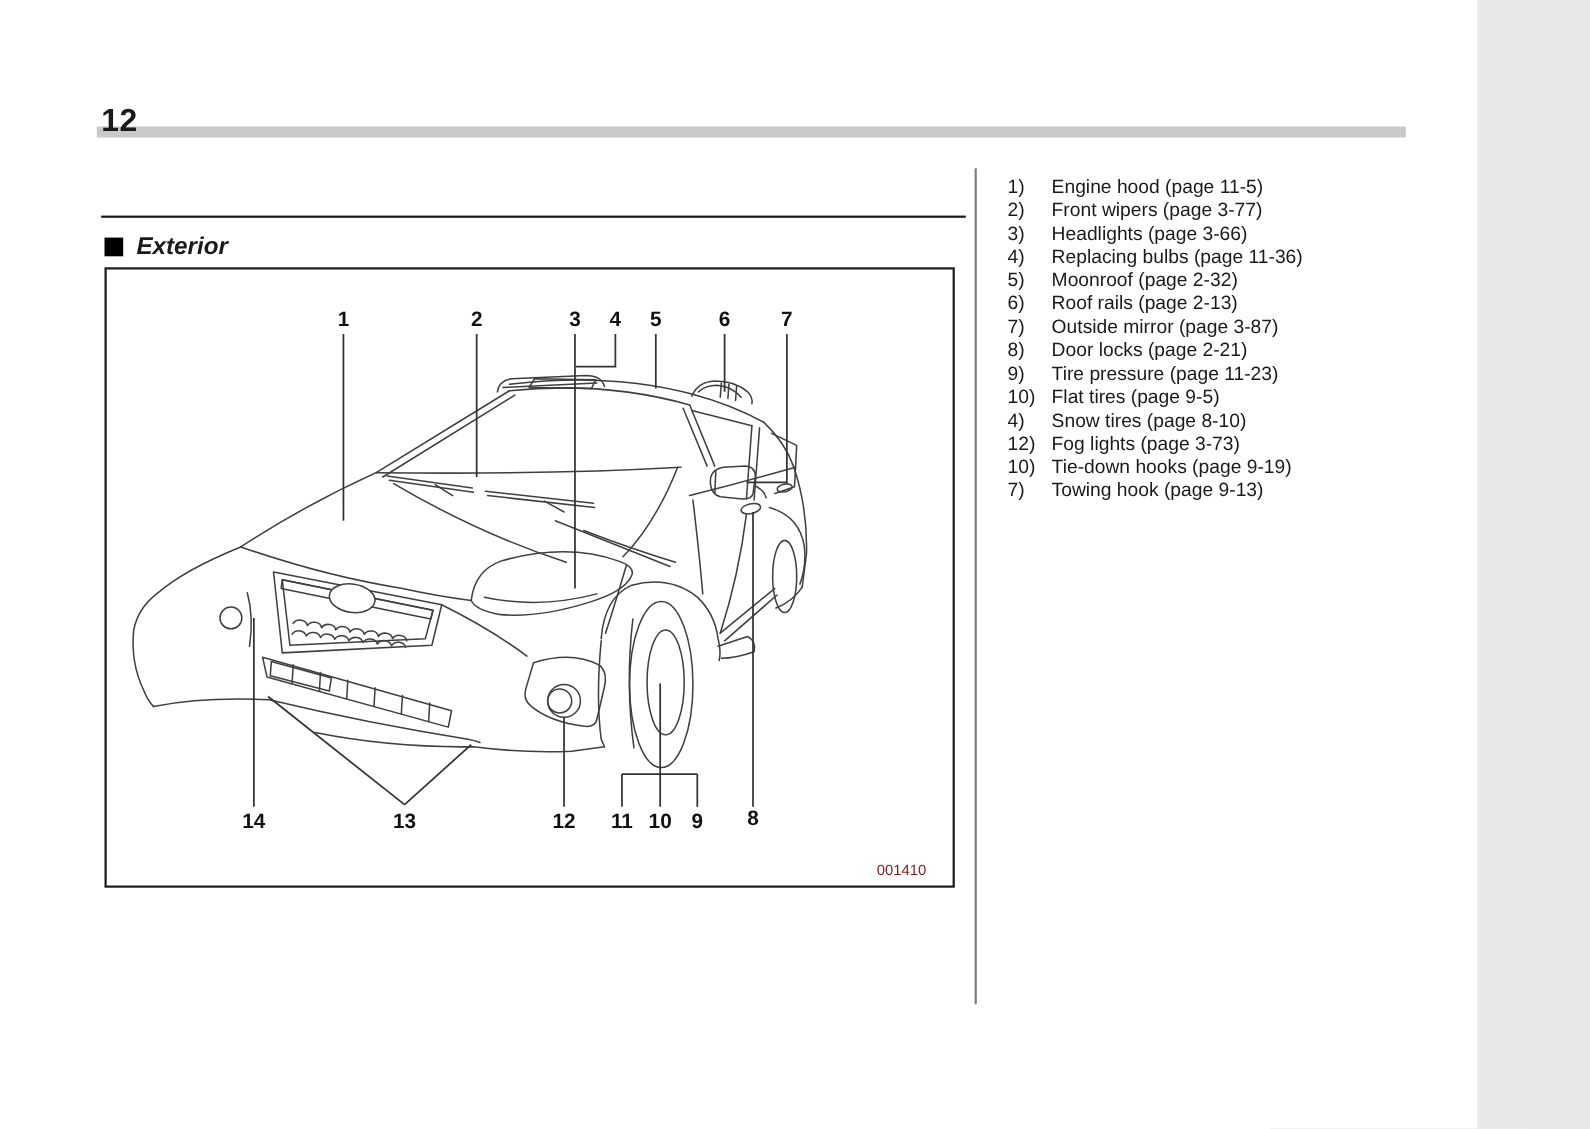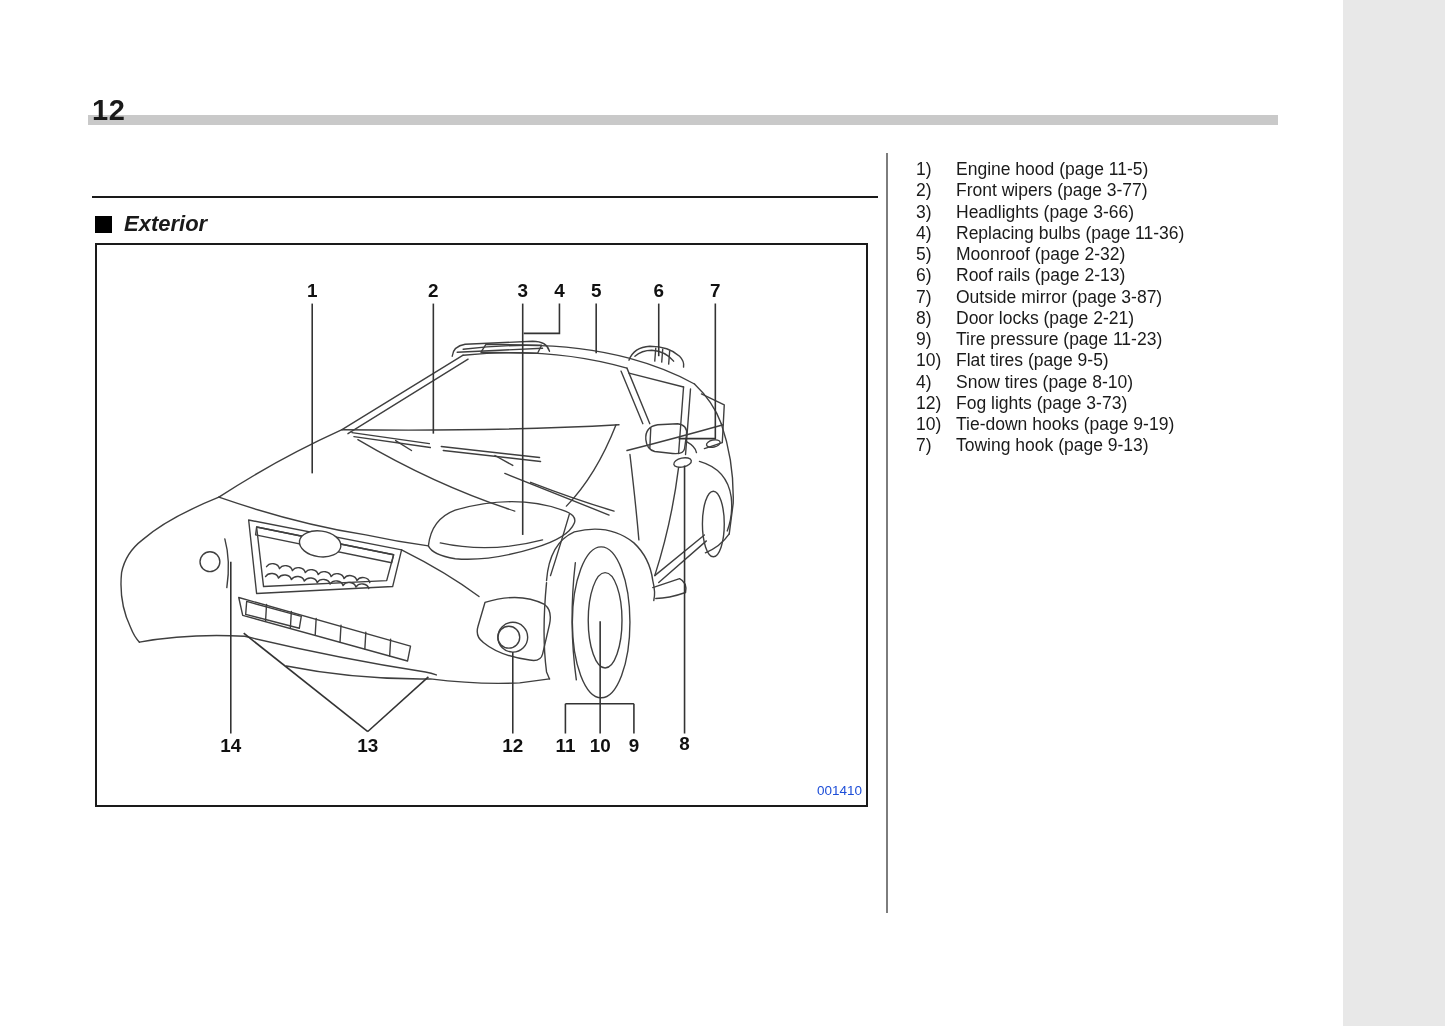--- a/index.html
+++ b/index.html
@@ -40,22 +40,22 @@
   .section-label{
     font-size:22px;font-weight:bold;font-style:italic;
   }
   
   .figure-box{
     position:absolute;left:95px;top:243px;
     width:773px;height:564px;
     border:2px solid #1a1a1a;box-sizing:border-box;
   }
   .figure-code{
-    position:absolute;right:4px;top:538px;
-    font-size:13.5px;color:#1d4ed8;text-align:center;
+    position:absolute;right:24px;top:538px;
+    font-size:13.5px;color:#7f1d1d;text-align:center;
   }
   .figure-box svg{position:absolute;left:0;top:0;}
   
   .divider{
     position:absolute;left:886px;top:153px;
     width:2px;height:760px;background:#7d7d7d;
   }
   
   .index-list{
     position:absolute;left:916px;top:159px;

